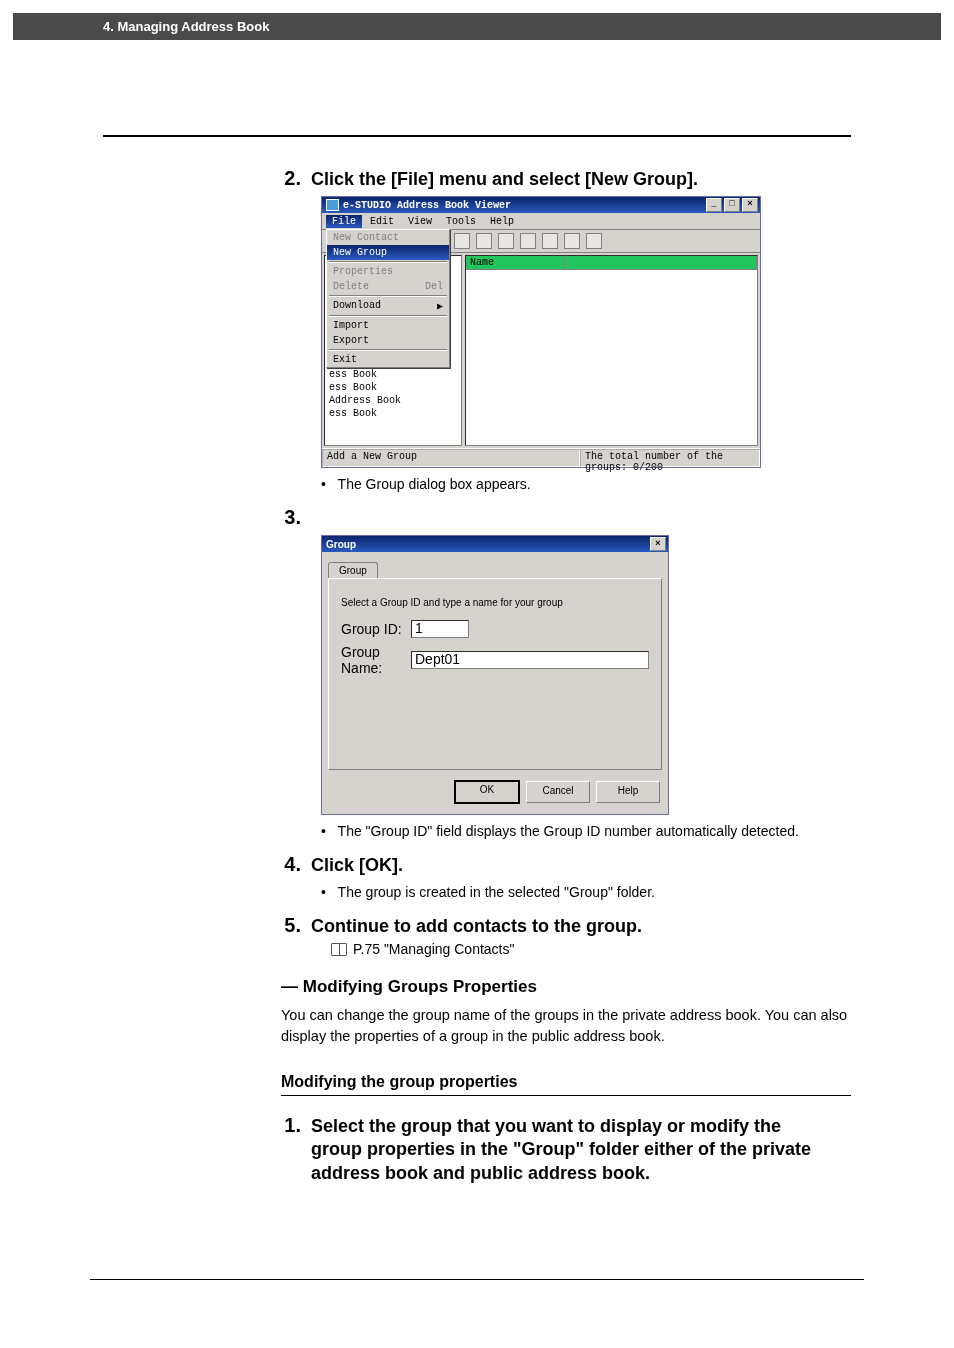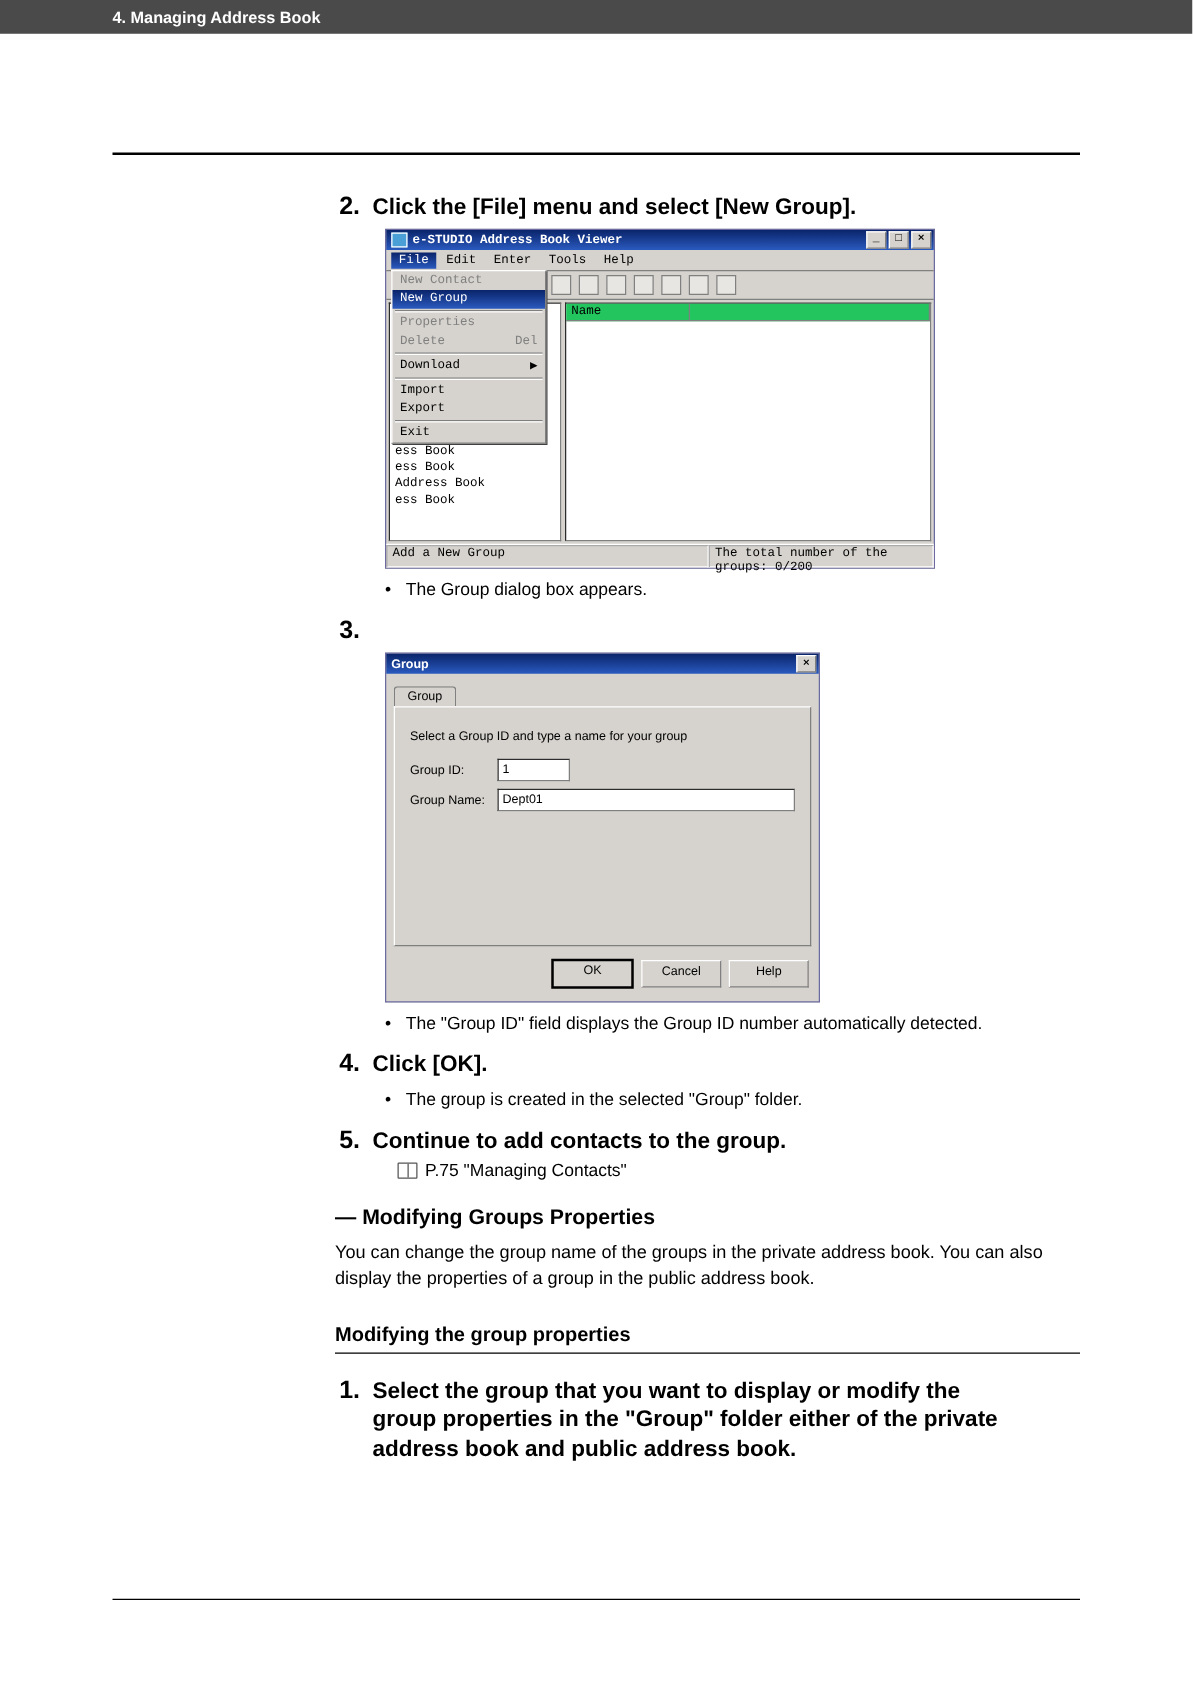--- a/index.html
+++ b/index.html
@@ -7,21 +7,21 @@
     padding: 0;
     background: #fff;
     font-family: Arial, Helvetica, sans-serif;
     color: #000;
   }
   .page {
     width: 954px;
     height: 1348px;
     box-sizing: border-box;
     position: relative;
-    padding: 0;
+    padding: 13px;
   }
   .header-bar {
     background: #4a4a4a;
     color: #fff;
     font-size: 13px;
     font-weight: bold;
     padding: 6px 0 6px 90px;
   }
   .content {
     padding: 45px 90px 0 90px;
@@ -291,21 +291,21 @@
     border-right-color: #808080;
     border-bottom-color: #808080;
     padding: 18px 12px 10px 12px;
     box-sizing: border-box;
     position: relative;
   }
   .formrow {
     display: flex;
     align-items: center;
     margin: 6px 0;
-    font-size: 10px;
+    font-size: 14px;
   }
   .formrow .lbl { width: 70px; }
   .formrow .field {
     flex: 1;
     height: 16px;
     border: 1px inset #808080;
     background: #fff;
     padding: 0 3px;
     line-height: 15px;
   }
@@ -358,21 +358,21 @@
         <span class="title-icon"></span>
         <span>e-STUDIO Address Book Viewer</span>
         <span class="spacer"></span>
         <span class="winbtn">_</span>
         <span class="winbtn">□</span>
         <span class="winbtn">×</span>
       </div>
       <div class="menubar">
         <span class="mitem active">File</span>
         <span class="mitem">Edit</span>
-        <span class="mitem">Enter</span>
+        <span class="mitem">View</span>
         <span class="mitem">Tools</span>
         <span class="mitem">Help</span>
 
         <div class="file-dropdown">
           <div class="fitem disabled">New Contact</div>
           <div class="fitem hl">New Group</div>
           <hr>
           <div class="fitem disabled">Properties</div>
           <div class="fitem disabled">
             <span>Delete</span>

